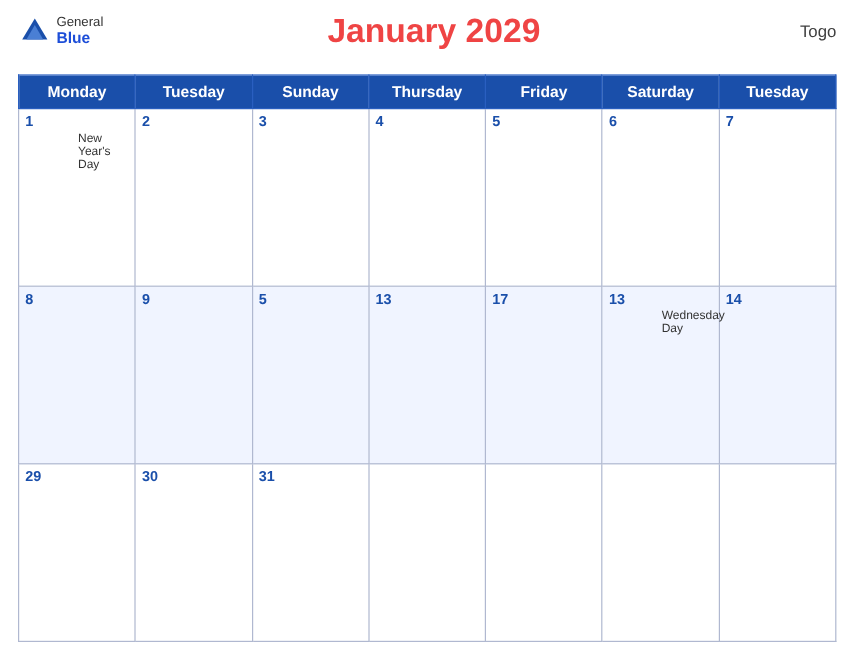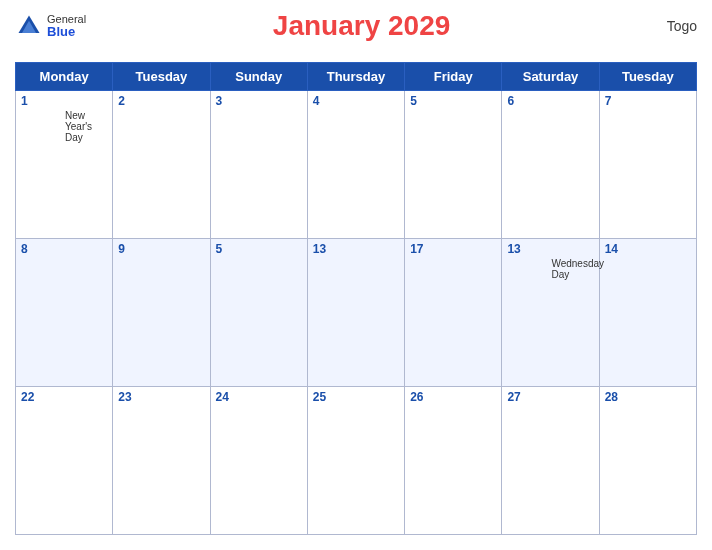--- a/index.html
+++ b/index.html
@@ -174,35 +174,27 @@
         <td>
           <span class="day-number">13</span>
           <span class="holiday-name">Wednesday Day</span>
         </td>
         <td>
           <span class="day-number">14</span>
         </td>
       </tr>
       <tr>
         <td>
-          <span class="day-number">22</span>
-        </td>
-        <td>
-          <span class="day-number">23</span>
-        </td>
-        <td>
-          <span class="day-number">24</span>
-        </td>
-        <td>
-          <span class="day-number">25</span>
-        </td>
-        <td>
-          <span class="day-number">26</span>
-        </td>
-        <td>
-          <span class="day-number">27</span>
-        </td>
-        <td>
-          <span class="day-number">28</span>
-        </td>
+          <span class="day-number">29</span>
+        </td>
+        <td>
+          <span class="day-number">30</span>
+        </td>
+        <td>
+          <span class="day-number">31</span>
+        </td>
+        <td></td>
+        <td></td>
+        <td></td>
+        <td></td>
       </tr>
     </tbody>
 </table>
 
 </body></html>

